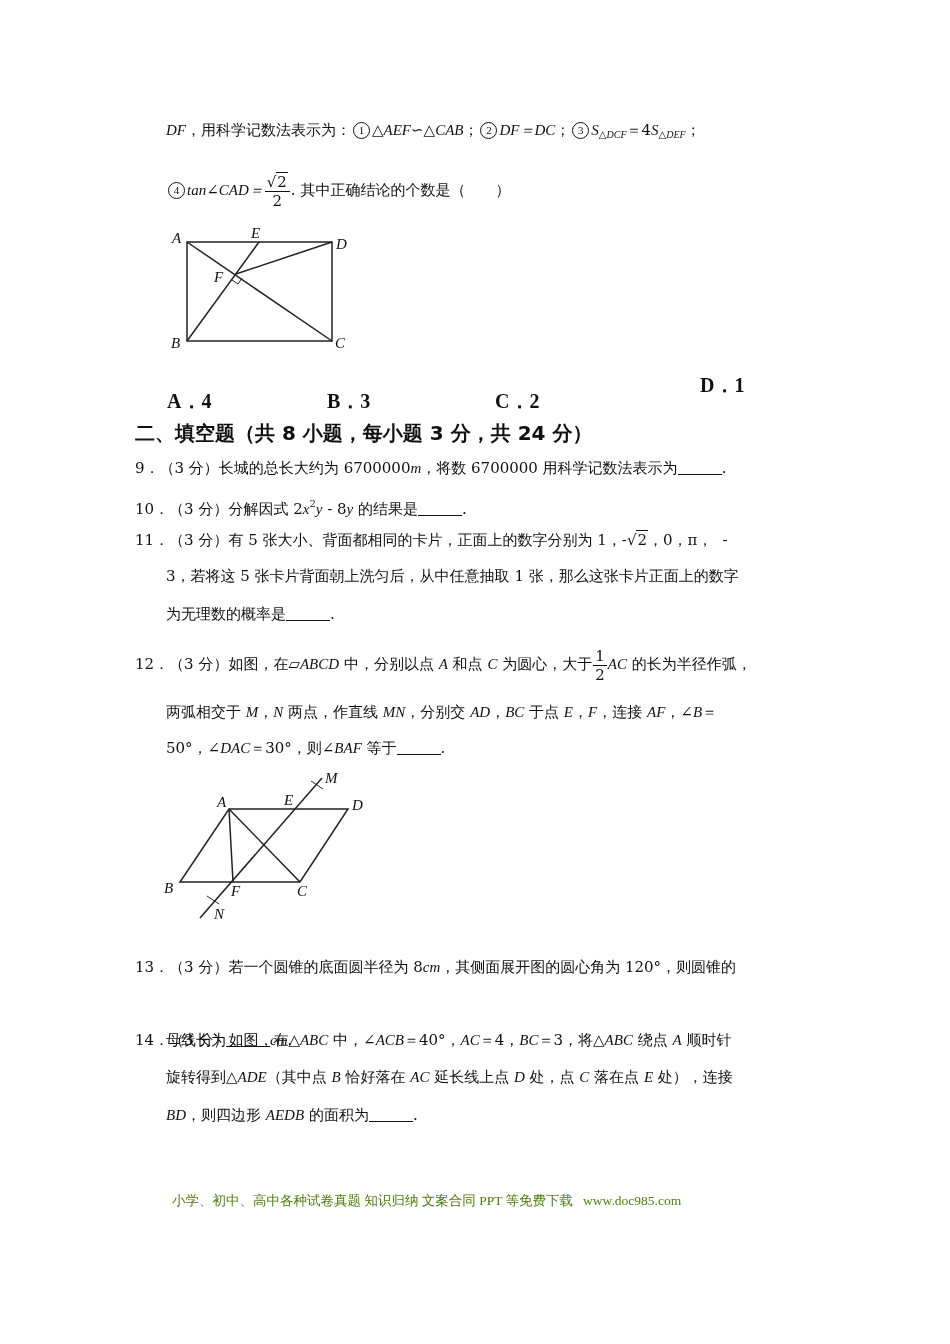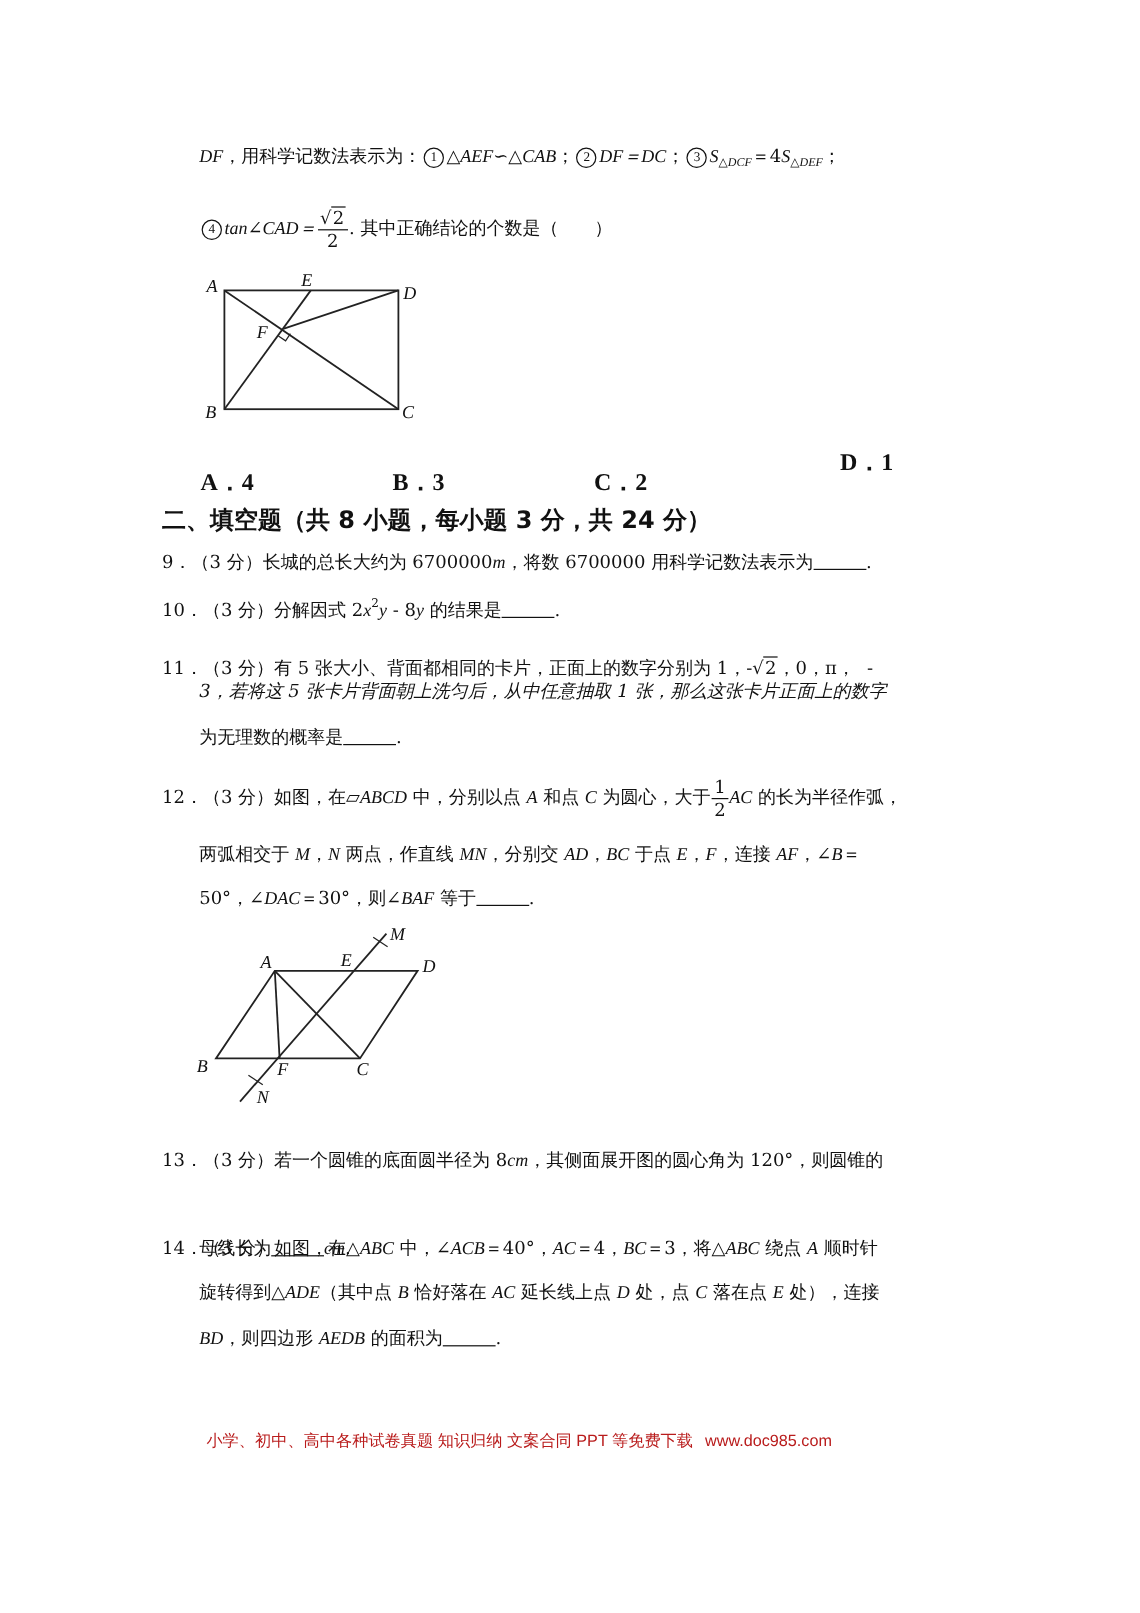--- a/index.html
+++ b/index.html
@@ -19,21 +19,21 @@
     }
     .sub { font-size: 10px; vertical-align: -3px; }
     .sup { font-size: 10px; vertical-align: 7px; }
     .blank { display: inline-block; width: 44px; border-bottom: 1px solid #111; height: 14px; vertical-align: -2px; }
     .frac { display: inline-block; vertical-align: middle; text-align: center; margin: 0 1px; }
     .frac .num { display: block; border-bottom: 1px solid #111; padding: 0 2px; line-height: 18px; font-size: 15px; }
     .frac .den { display: block; line-height: 18px; font-size: 15px; }
     .sqrt { display: inline-block; }
     .sqrt .rad { border-top: 1px solid #111; padding: 0 1px; }
     .section-title { font-weight: bold; font-family: "DejaVu Sans", "Liberation Sans", sans-serif; font-size: 20px; }
-    .footer { font-family: Liberation Sans, sans-serif; font-size: 13.5px; color: #b91c1c; }
+    .footer { font-family: Liberation Serif, serif; font-size: 13.5px; color: #4d7c0f; }
     .opt { position: absolute; font-size: 20px; font-family: "Liberation Serif", serif; font-weight: bold; }
     svg text { font-family: "Liberation Serif", "DejaVu Serif", serif; font-style: italic; font-size: 15px; fill: #111; }
   </style>
 </head>
 <body>
 
 <div class="line" style="left:166px; top:120px;">
   <i>DF</i><span>，用科学记数法表示为：</span><span class="circ">1</span><i>△AEF∽△CAB</i><span>；</span><span class="circ">2</span><i>DF＝DC</i><span>；</span><span class="circ">3</span><i>S</i><span class="sub it">△DCF</span><span>＝4</span><i>S</i><span class="sub it">△DEF</span><span>；</span>
 </div>
 
@@ -65,24 +65,24 @@
 <div class="line section-title" style="left:135px; top:423px;">二、填空题（共 8 小题，每小题 3 分，共 24 分）</div>
 
 <div class="line" style="left:135px; top:458px;">
   <span>9．</span><span>（3 分）</span><span>长城的总长大约为 6700000</span><i>m</i><span>，将数 6700000 用科学记数法表示为</span><span class="blank"></span><span>.</span>
 </div>
 
 <div class="line" style="left:135px; top:494px;">
   <span>10．</span><span>（3 分）</span><span>分解因式 2</span><i>x</i><span class="sup">2</span><i>y</i><span> - 8</span><i>y</i><span> 的结果是</span><span class="blank"></span><span>.</span>
 </div>
 
-<div class="line" style="left:135px; top:547px;text-align:right;">
+<div class="line" style="left:135px; top:530px;text-align:right;">
   <span>11．</span><span>（3 分）</span><span>有 5 张大小、背面都相同的卡片，正面上的数字分别为 1，</span><span>-</span><span class="sqrt">√<span class="rad">2</span></span><span>，0，π，</span><span style="margin-left:10px;">-</span>
 </div>
-<div class="line" style="left:166px; top:566px;font-style:italic;">3，若将这 5 张卡片背面朝上洗匀后，从中任意抽取 1 张，那么这张卡片正面上的数字</div>
+<div class="line" style="left:166px; top:566px;">3，若将这 5 张卡片背面朝上洗匀后，从中任意抽取 1 张，那么这张卡片正面上的数字</div>
 <div class="line" style="left:166px; top:604px;">
   <span>为无理数的概率是</span><span class="blank"></span><span>.</span>
 </div>
 
 <div class="line" style="left:135px; top:646px; line-height:36px;">
   <span>12．</span><span>（3 分）</span><span>如图，在</span><span>▱</span><i>ABCD</i><span> 中，分别以点 </span><i>A</i><span> 和点 </span><i>C</i><span> 为圆心，大于</span><span class="frac"><span class="num">1</span><span class="den">2</span></span><i>AC</i><span> 的长为半径作弧，</span>
 </div>
 <div class="line" style="left:166px; top:702px;">
   <span>两弧相交于 </span><i>M</i><span>，</span><i>N</i><span> 两点，作直线 </span><i>MN</i><span>，分别交 </span><i>AD</i><span>，</span><i>BC</i><span> 于点 </span><i>E</i><span>，</span><i>F</i><span>，连接 </span><i>AF</i><span>，∠</span><i>B</i><span>＝</span>
 </div>

